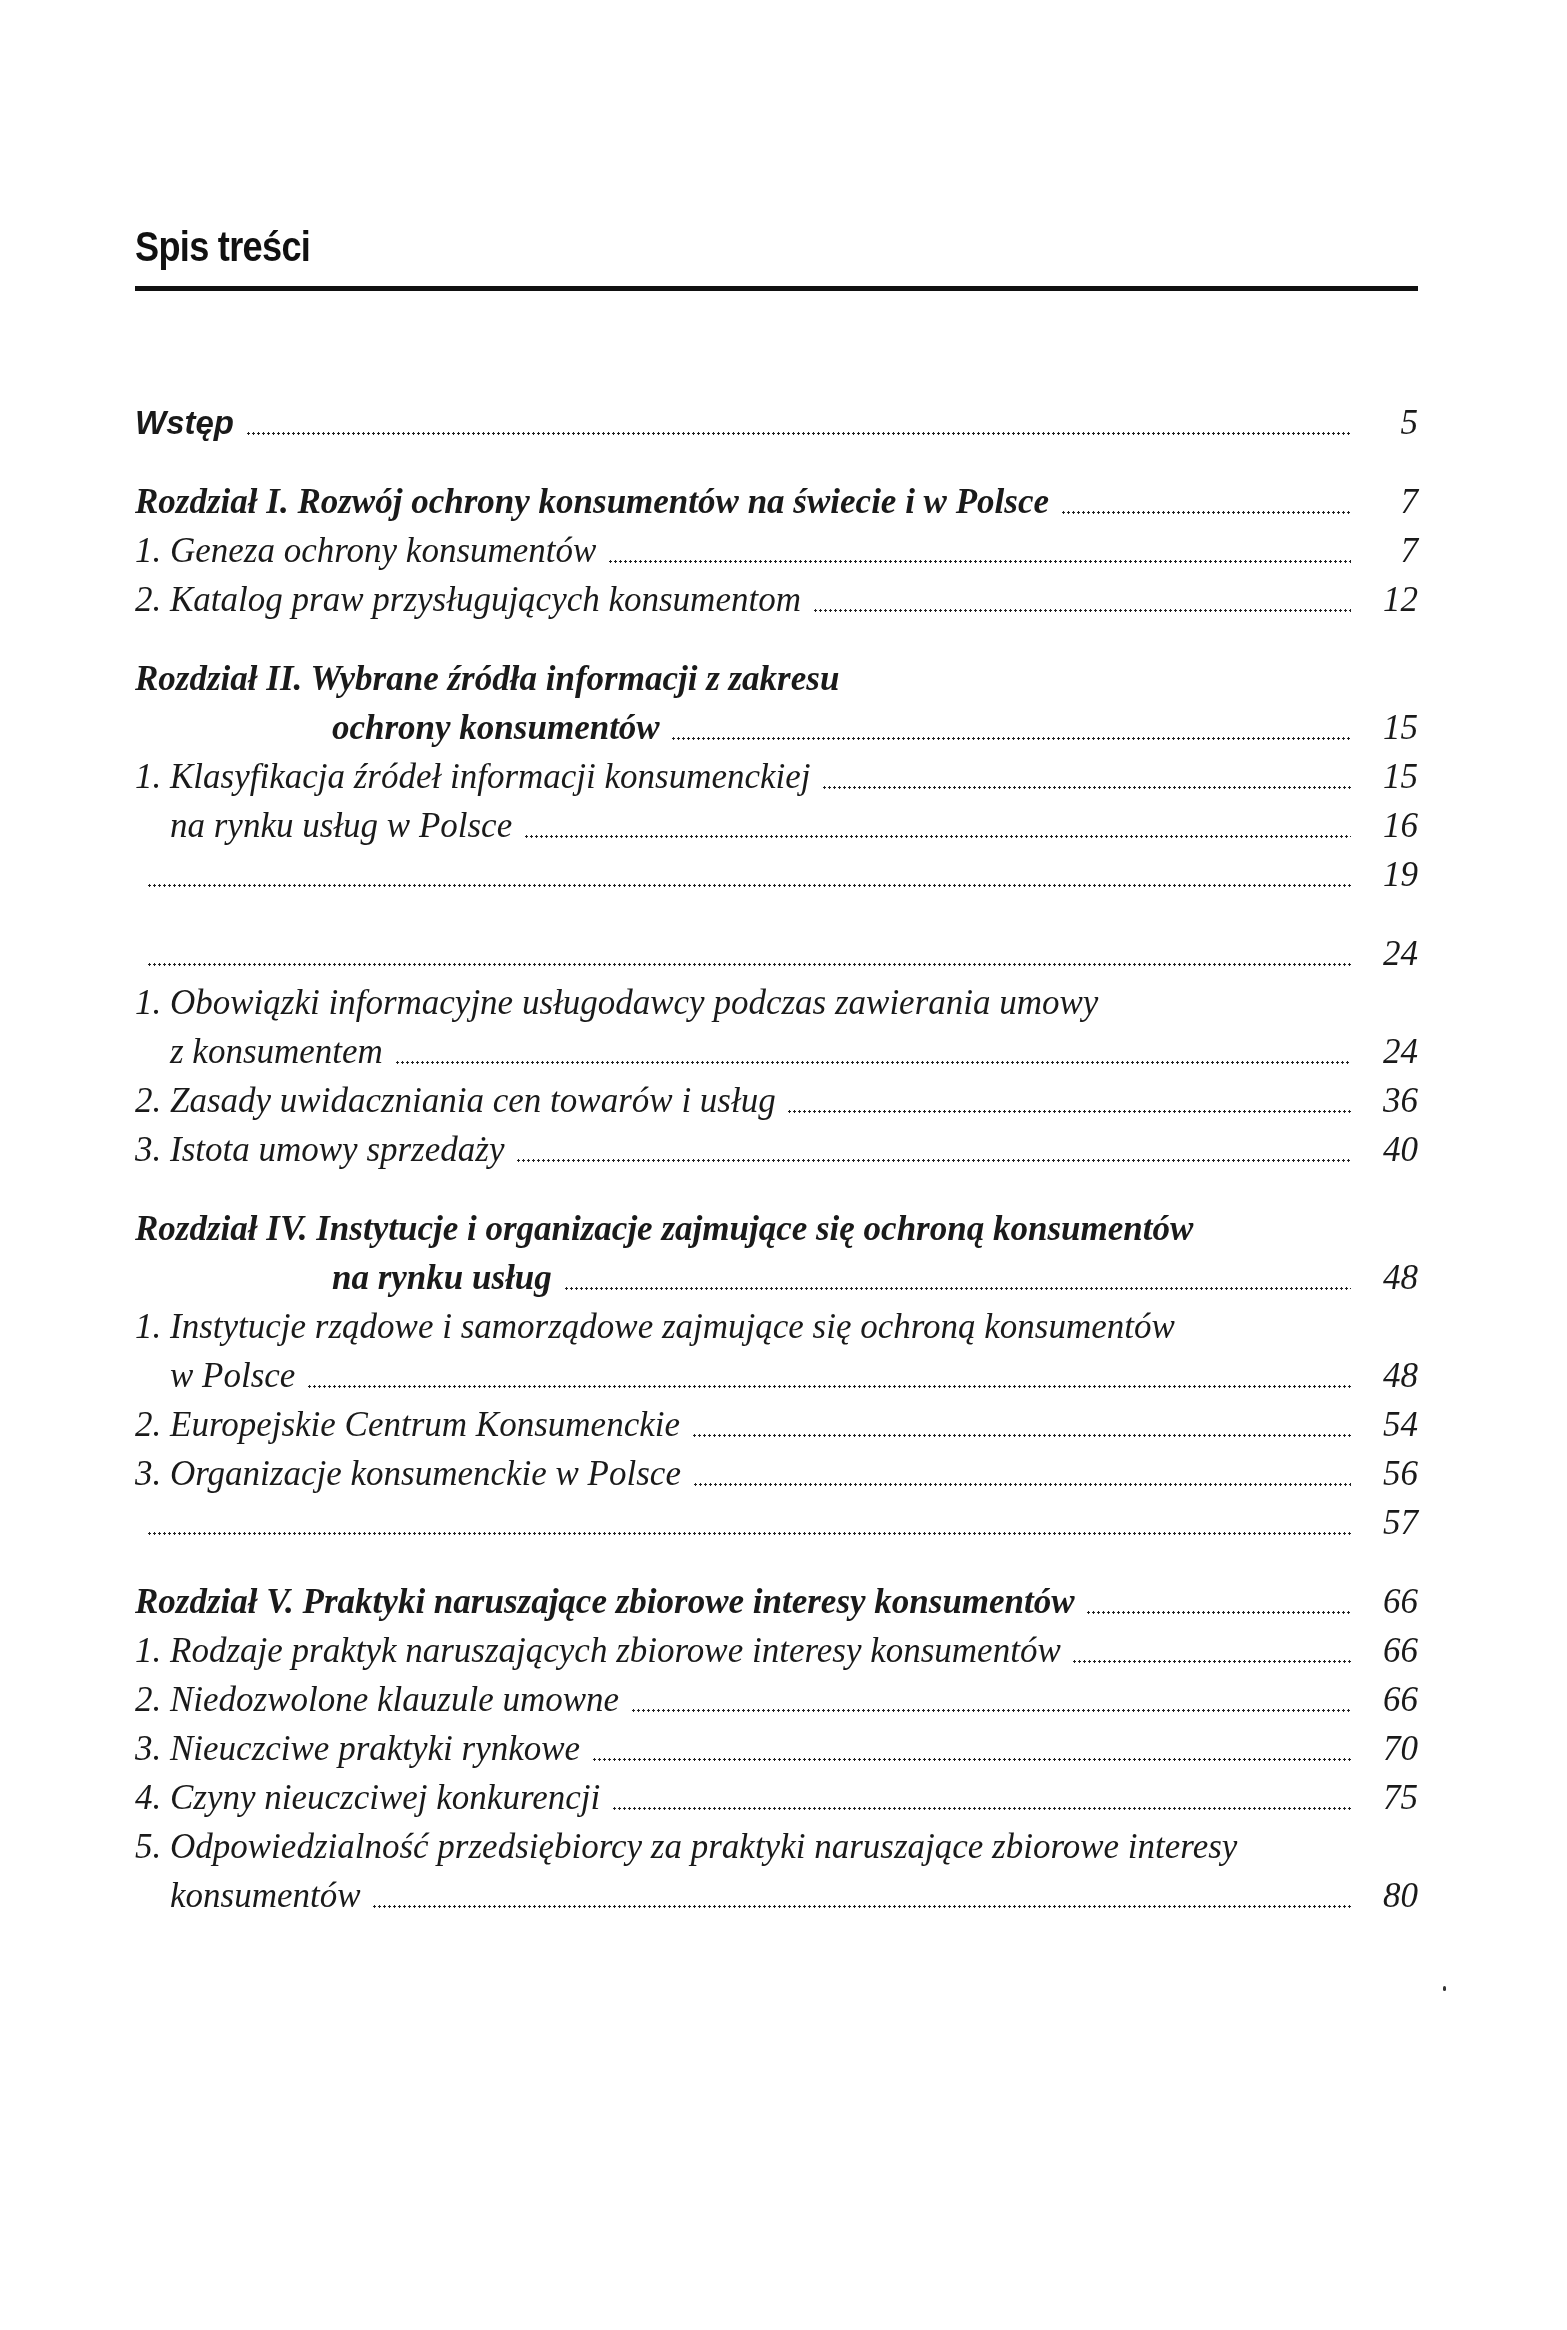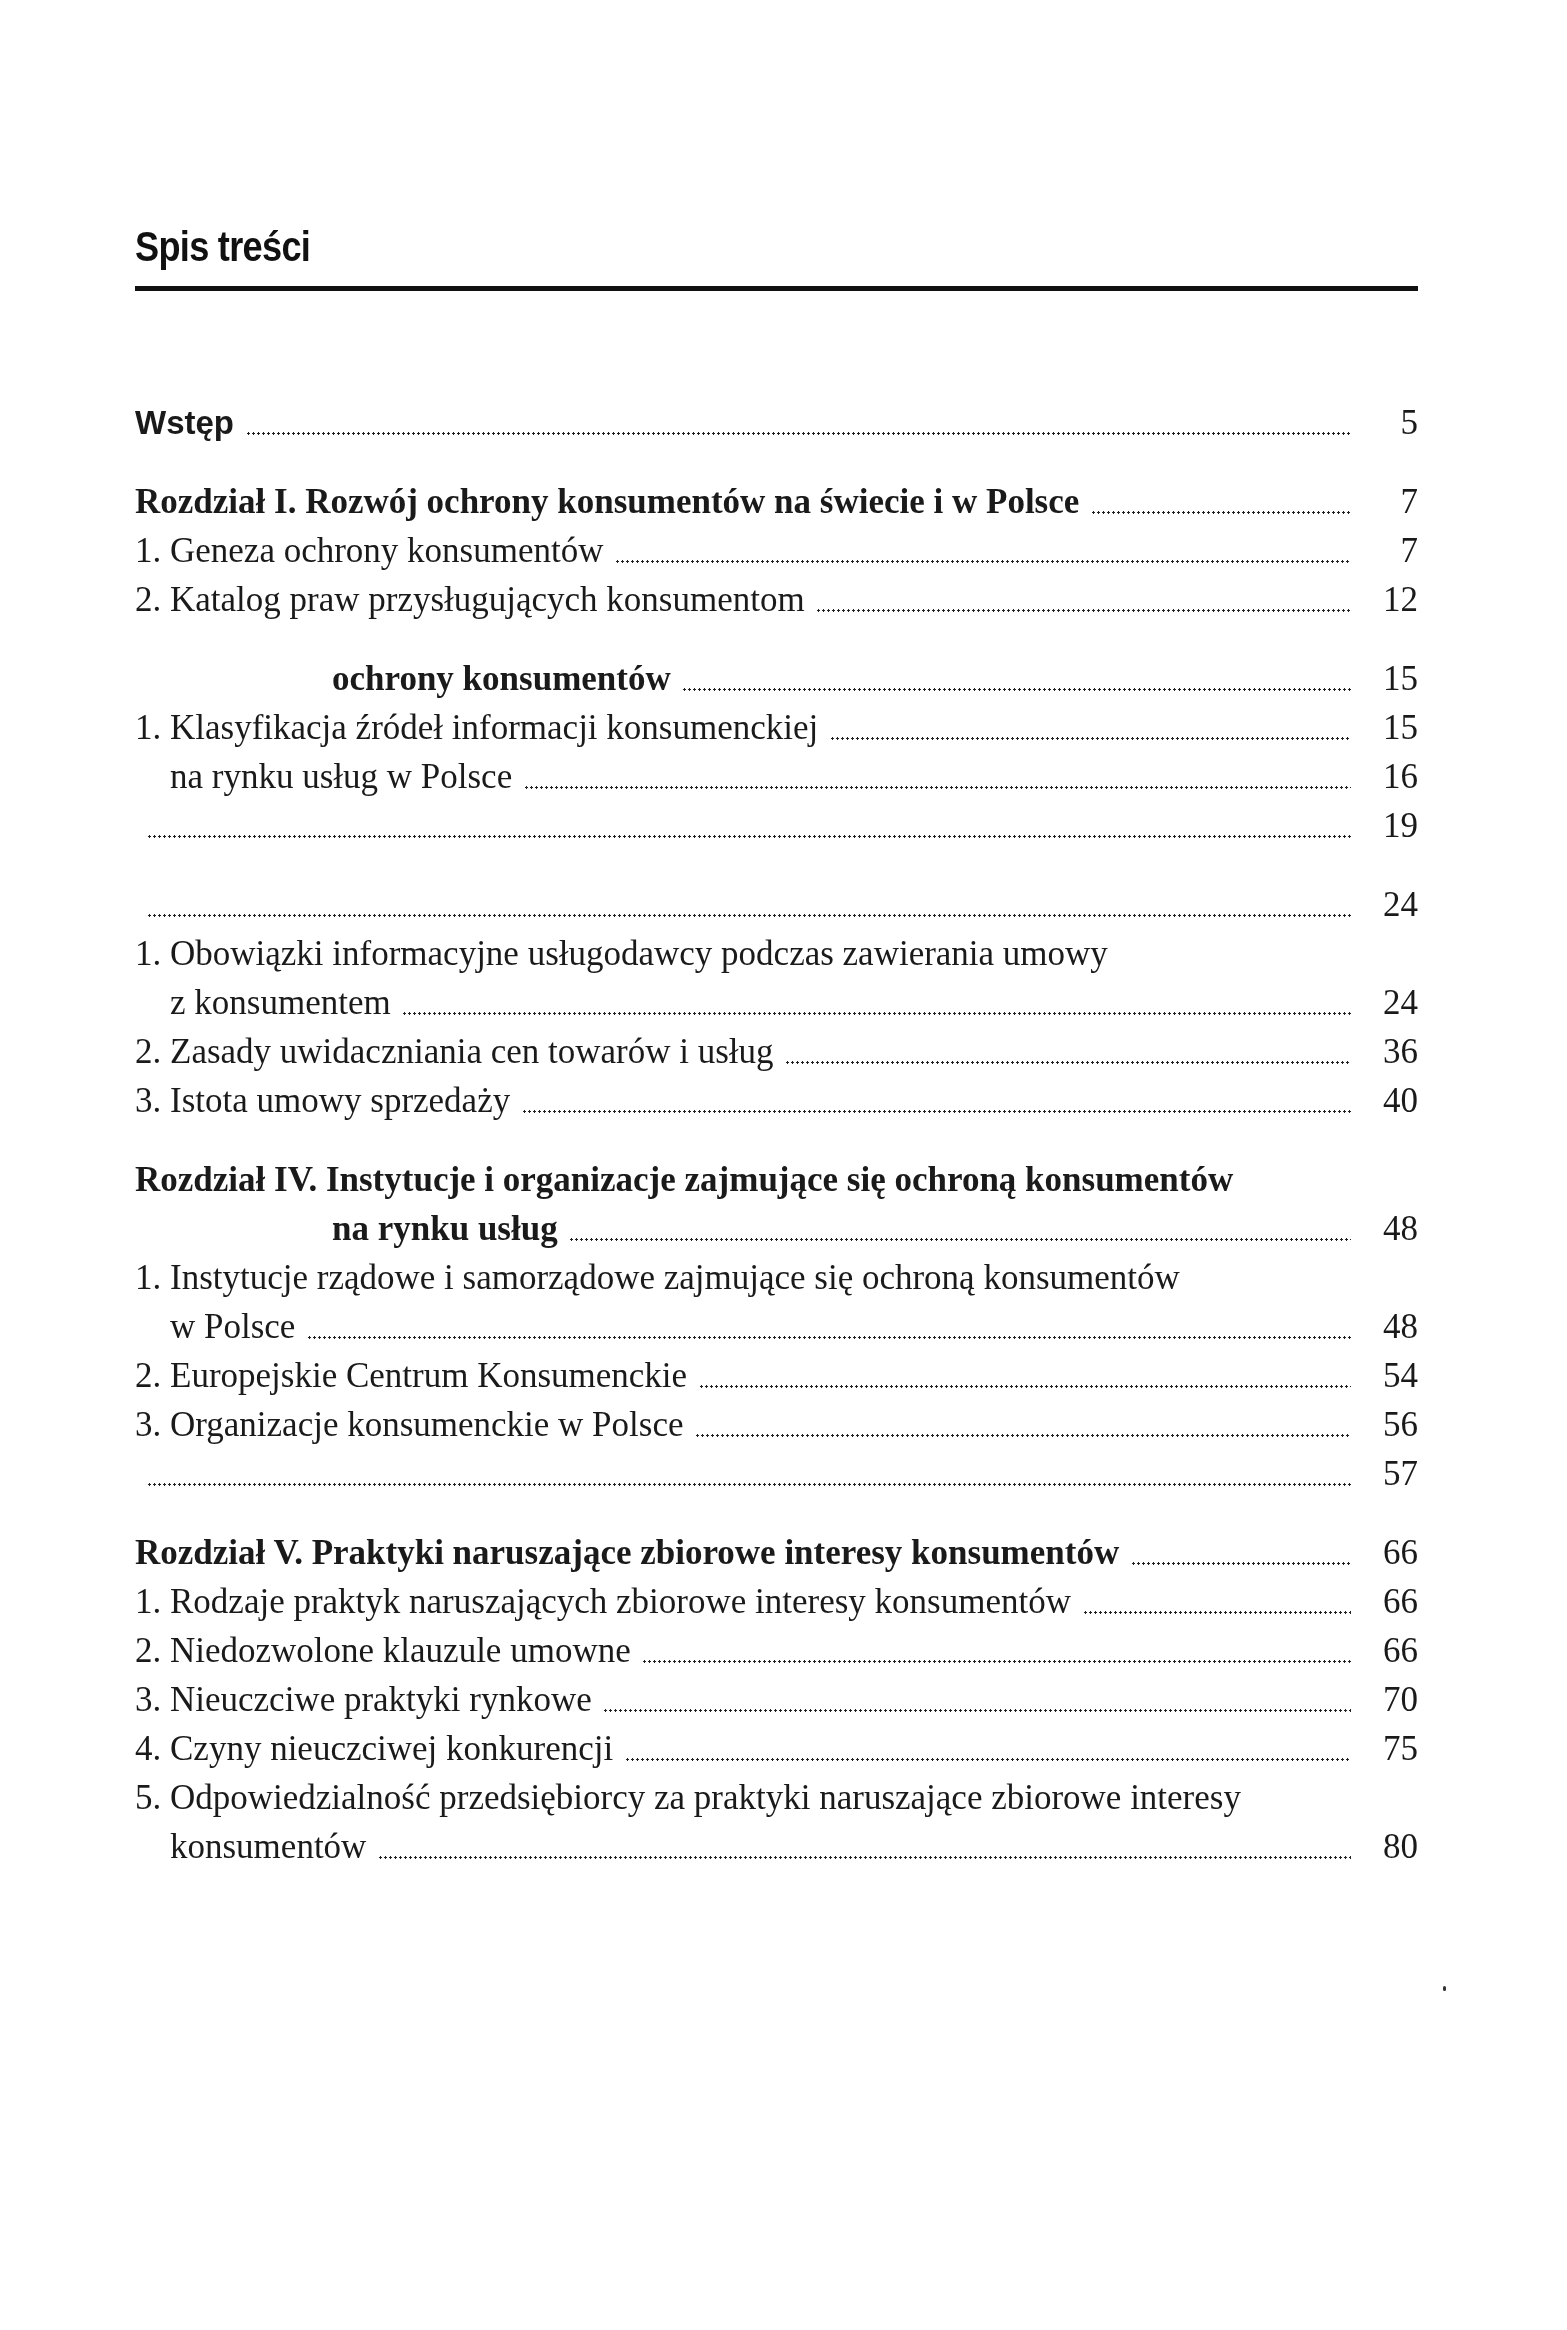--- a/index.html
+++ b/index.html
@@ -4,21 +4,21 @@
 <style>
   html, body { margin:0; padding:0; background:#ffffff; }
   body { width:1567px; height:2330px; position:relative; overflow:hidden;
          font-family:"Liberation Serif", "DejaVu Serif", serif; color:#1a1a1a; }
   .page { position:absolute; left:135px; top:0; width:1283px; }
   .title { position:absolute; top:223px; left:0; font-family:"Liberation Sans","DejaVu Sans",sans-serif;
            font-weight:bold; font-size:42px; letter-spacing:-0.8px; transform:scaleX(0.86); transform-origin:left; color:#111; }
   .rule { position:absolute; top:286px; left:0; width:1283px; height:5px; background:#111; }
   .toc { position:absolute; top:398px; left:0; width:1283px; }
   .group { margin-bottom:30px; }
-  .line { display:flex; align-items:baseline; height:49px; line-height:49px; font-size:35px; white-space:nowrap; }
+  .line { display:flex; align-items:baseline; height:49px; line-height:49px; font-size:35px; white-space:nowrap;font-style:italic; }
   .line .txt { transform-origin:left; }
   .line.bold { font-weight:bold; }
   .line.indent-sub { padding-left:35px; }
   .line.indent-chap { padding-left:197px; }
   .dots { flex:1; margin:0 15px 0 11.7px; height:8.3px; align-self:baseline;
           background-image:radial-gradient(circle, #222 1.1px, transparent 1.3px);
           background-size:5px 5px; background-repeat:repeat-x; background-position:left bottom; position:relative; top:1.7px; }
   .num { width:52px; text-align:right; font-weight:normal; }
   .speck { position:absolute; width:3.3px; height:5px; background:#333; border-radius:1.7px; }
 </style>
@@ -47,20 +47,23 @@
           <span class="dots"></span>
           <span class="num">7</span>
         </div>
         <div class="line">
           <span class="txt">2. Katalog praw przysługujących konsumentom</span>
           <span class="dots"></span>
           <span class="num">12</span>
         </div>
       </div>
       <div class="group">
+        <div class="line bold">
+          <span class="txt">Rozdział II. Wybrane źródła informacji z zakresu</span>
+        </div>
         <div class="line bold indent-chap">
           <span class="txt">ochrony konsumentów</span>
           <span class="dots"></span>
           <span class="num">15</span>
         </div>
         <div class="line">
           <span class="txt">1. Klasyfikacja źródeł informacji konsumenckiej</span>
           <span class="dots"></span>
           <span class="num">15</span>
         </div>

